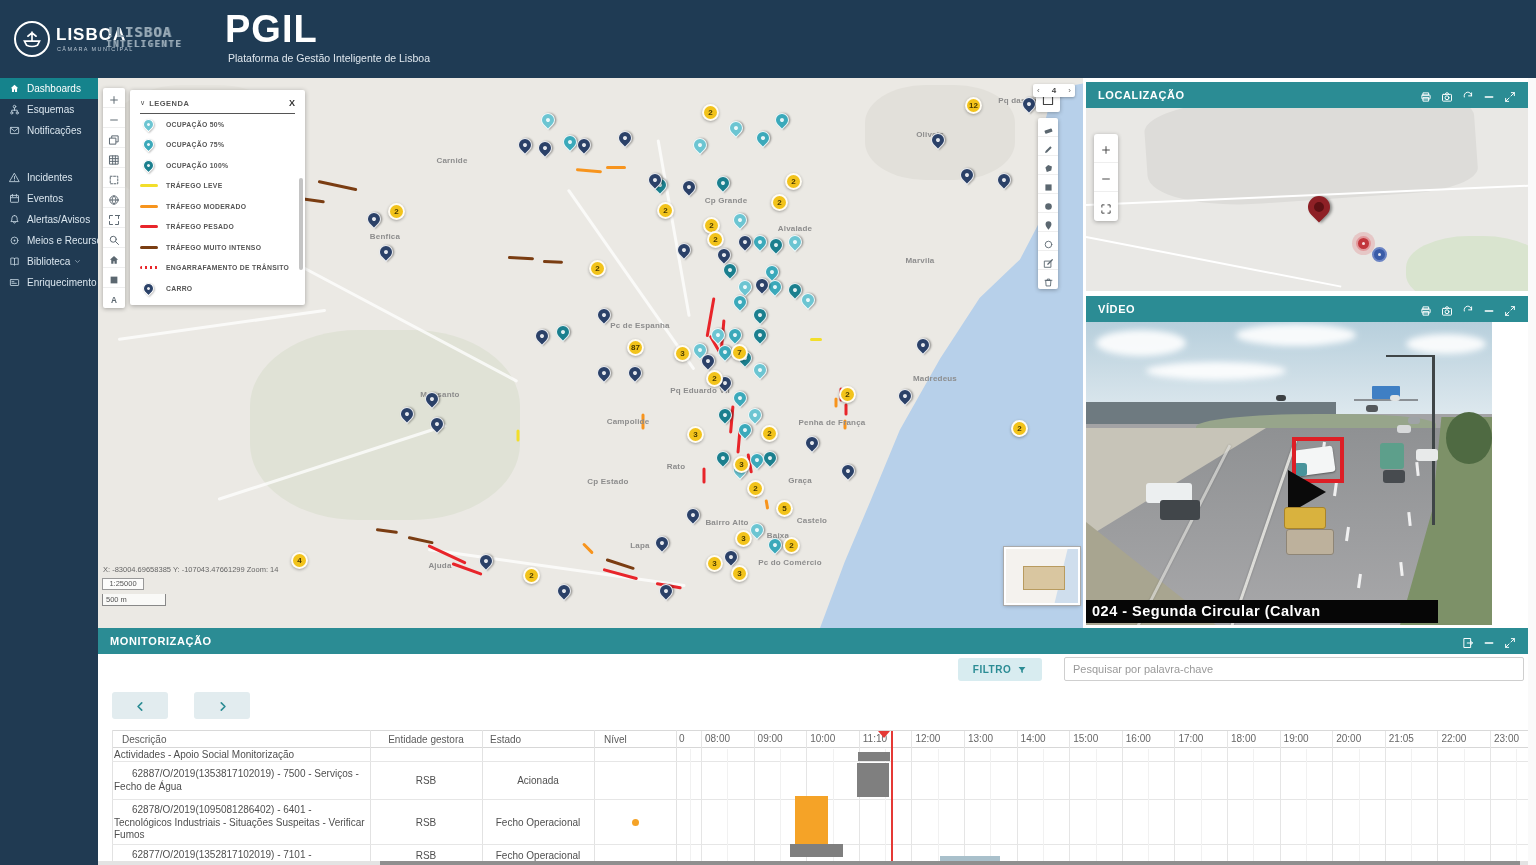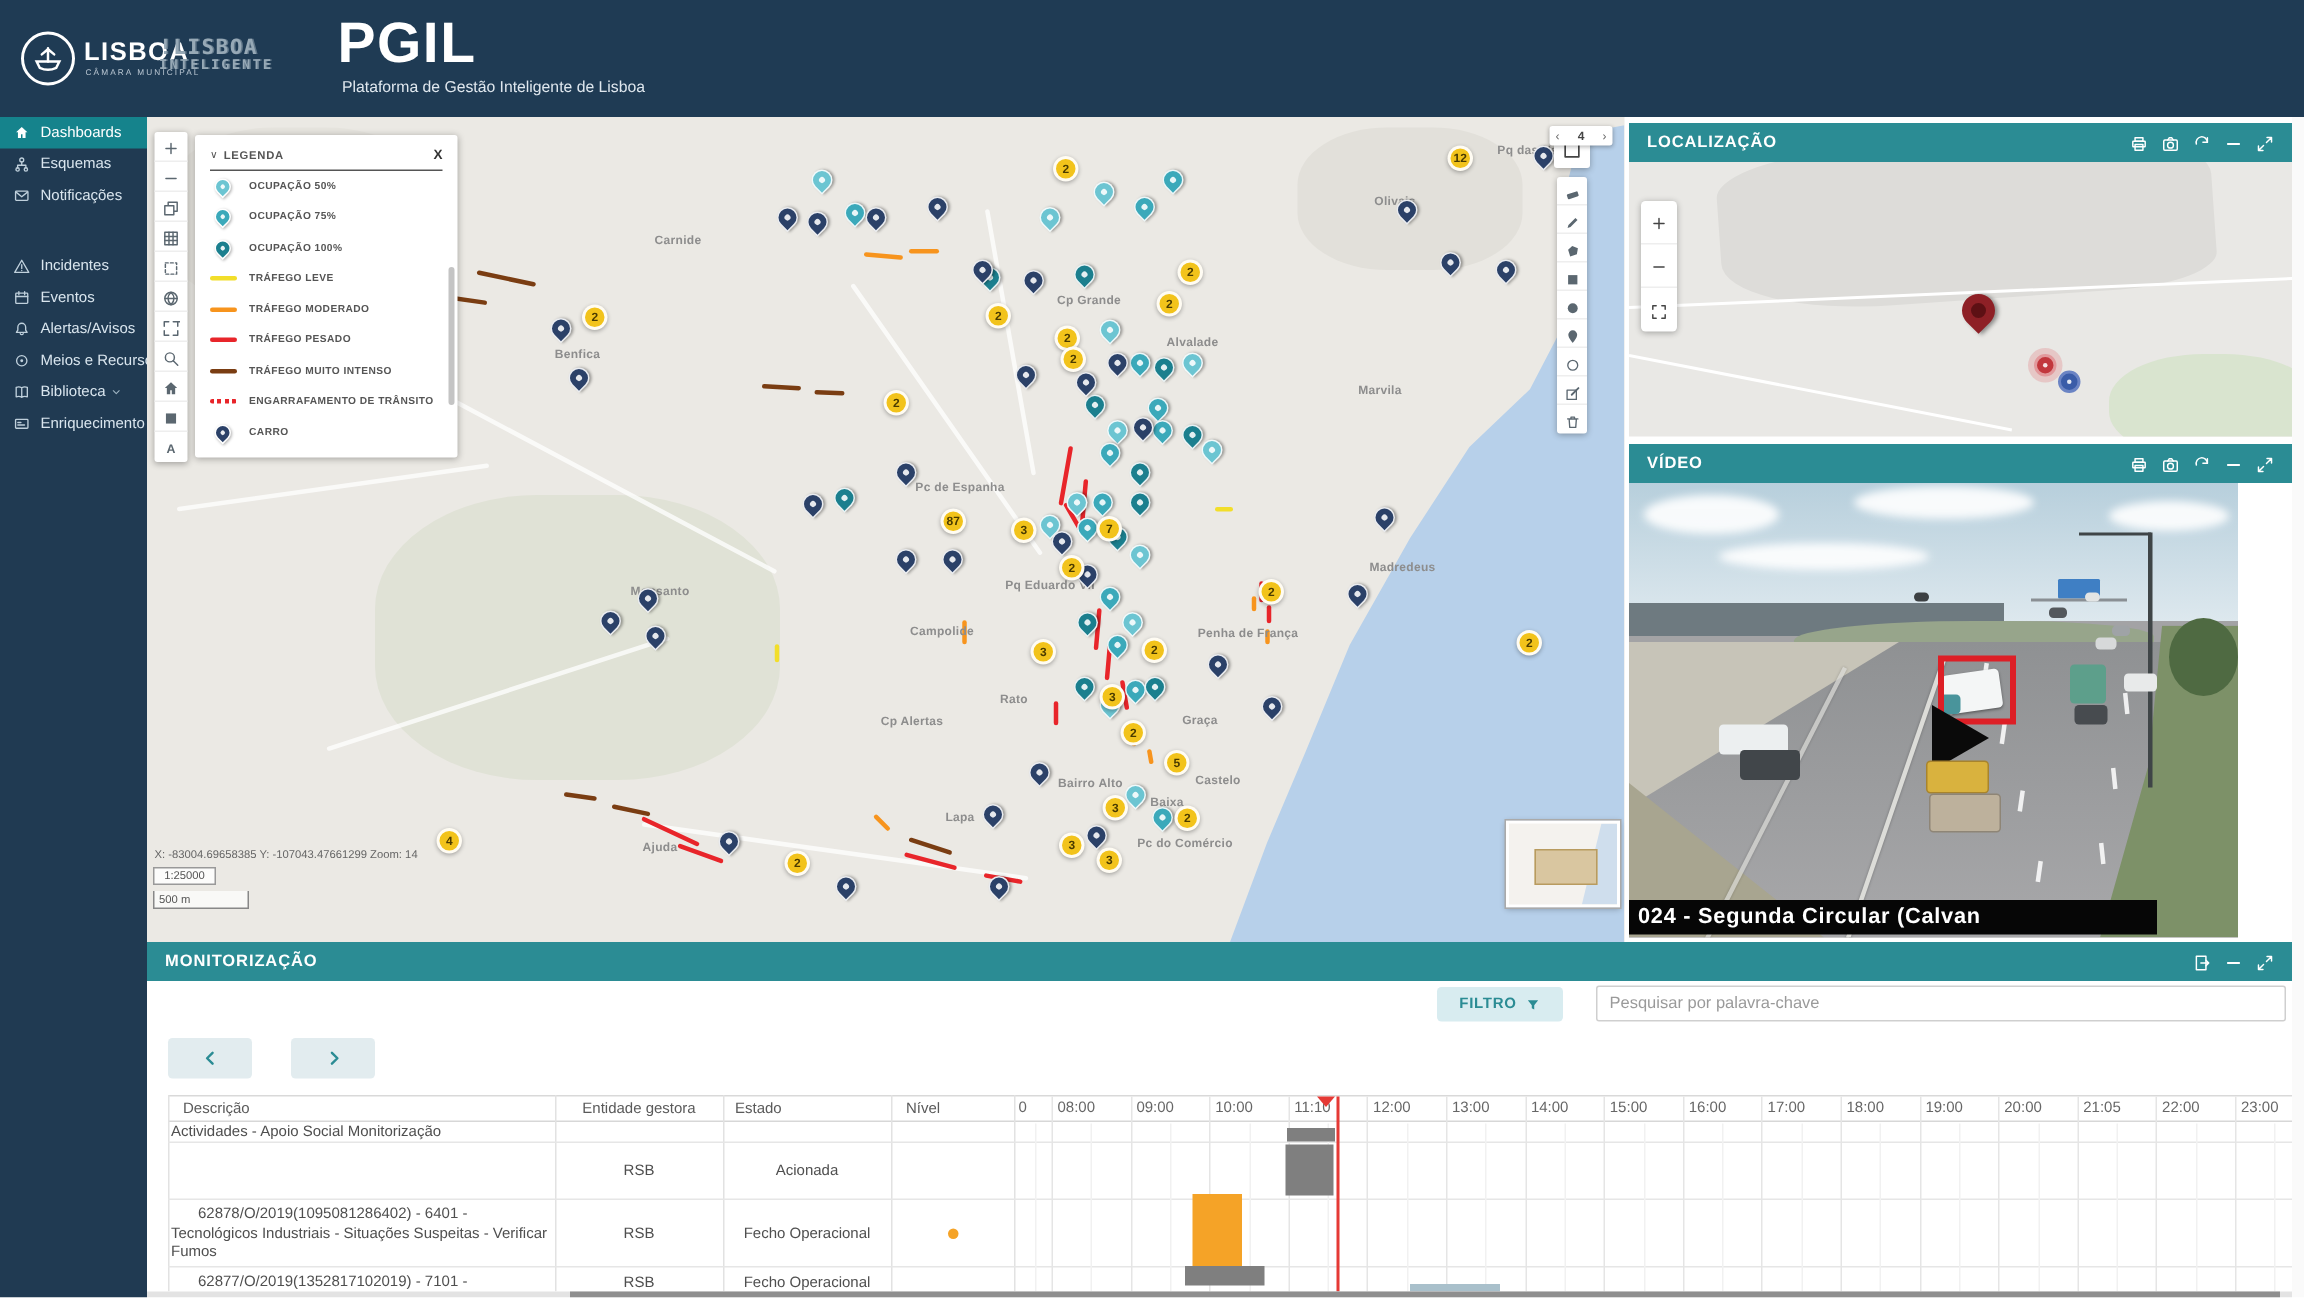--- a/index.html
+++ b/index.html
@@ -296,21 +296,21 @@
       <div class="map-label" style="left: 596px; top: 122px; margin-left: 32px;">Cp Grande</div>
       <div class="map-label" style="left: 287px; top: 158px;">Benfica</div>
       <div class="map-label" style="left: 697px; top: 150px;">Alvalade</div>
       <div class="map-label" style="left: 822px; top: 182px;">Marvila</div>
       <div class="map-label" style="left: 542px; top: 247px;">Pc de Espanha</div>
       <div class="map-label" style="left: 602px; top: 312px;">Pq Eduardo VII</div>
       <div class="map-label" style="left: 342px; top: 316px;">Monsanto</div>
       <div class="map-label" style="left: 530px; top: 343px;">Campolide</div>
       <div class="map-label" style="left: 734px; top: 344px;">Penha de França</div>
       <div class="map-label" style="left: 578px; top: 388px;">Rato</div>
-      <div class="map-label" style="left: 510px; top: 403px;">Cp Alertas</div>
+      <div class="map-label" style="left: 510px; top: 403px;">Cp Estado</div>
       <div class="map-label" style="left: 702px; top: 402px;">Graça</div>
       <div class="map-label" style="left: 629px; top: 444px;">Bairro Alto</div>
       <div class="map-label" style="left: 714px; top: 442px;">Castelo</div>
       <div class="map-label" style="left: 542px; top: 467px;">Lapa</div>
       <div class="map-label" style="left: 680px; top: 457px;">Baixa</div>
       <div class="map-label" style="left: 342px; top: 487px;">Ajuda</div>
       <div class="map-label" style="left: 692px; top: 484px;">Pc do Comércio</div>
       <div class="map-label" style="left: 930px; top: 22px;">Pq das Nações</div>
       <div class="map-label" style="left: 837px; top: 300px;">Madredeus</div>
     </div>
@@ -781,20 +781,21 @@
   <div class="col-div" style="left:14px"></div>
   <div class="col-div" style="left:272px"></div>
   <div class="col-div" style="left:384px"></div>
   <div class="col-div" style="left:496px"></div>
   <div class="col-div" style="left:578px"></div>
 
   <div class="trow" style="top:18px;height:14px">
     <div class="desc" style="text-indent:0;padding-top:1px">Actividades - Apoio Social Monitorização</div>
   </div>
   <div class="trow" style="top:32px;height:38px">
+    <div class="desc" style="padding-top:6px">62887/O/2019(1353817102019) - 7500 - Serviços - Fecho de Água</div>
     <div class="ent" style="line-height:38px">RSB</div>
     <div class="est" style="line-height:38px">Acionada</div>
   </div>
   <div class="trow" style="top:70px;height:45px">
     <div class="desc" style="padding-top:4px">62878/O/2019(1095081286402) - 6401 - Tecnológicos Industriais - Situações Suspeitas - Verificar Fumos</div>
     <div class="ent" style="line-height:45px">RSB</div>
     <div class="est" style="line-height:45px">Fecho Operacional</div>
     <div class="niv" style="height:45px">
         <span class="dot"></span>
       </div>

